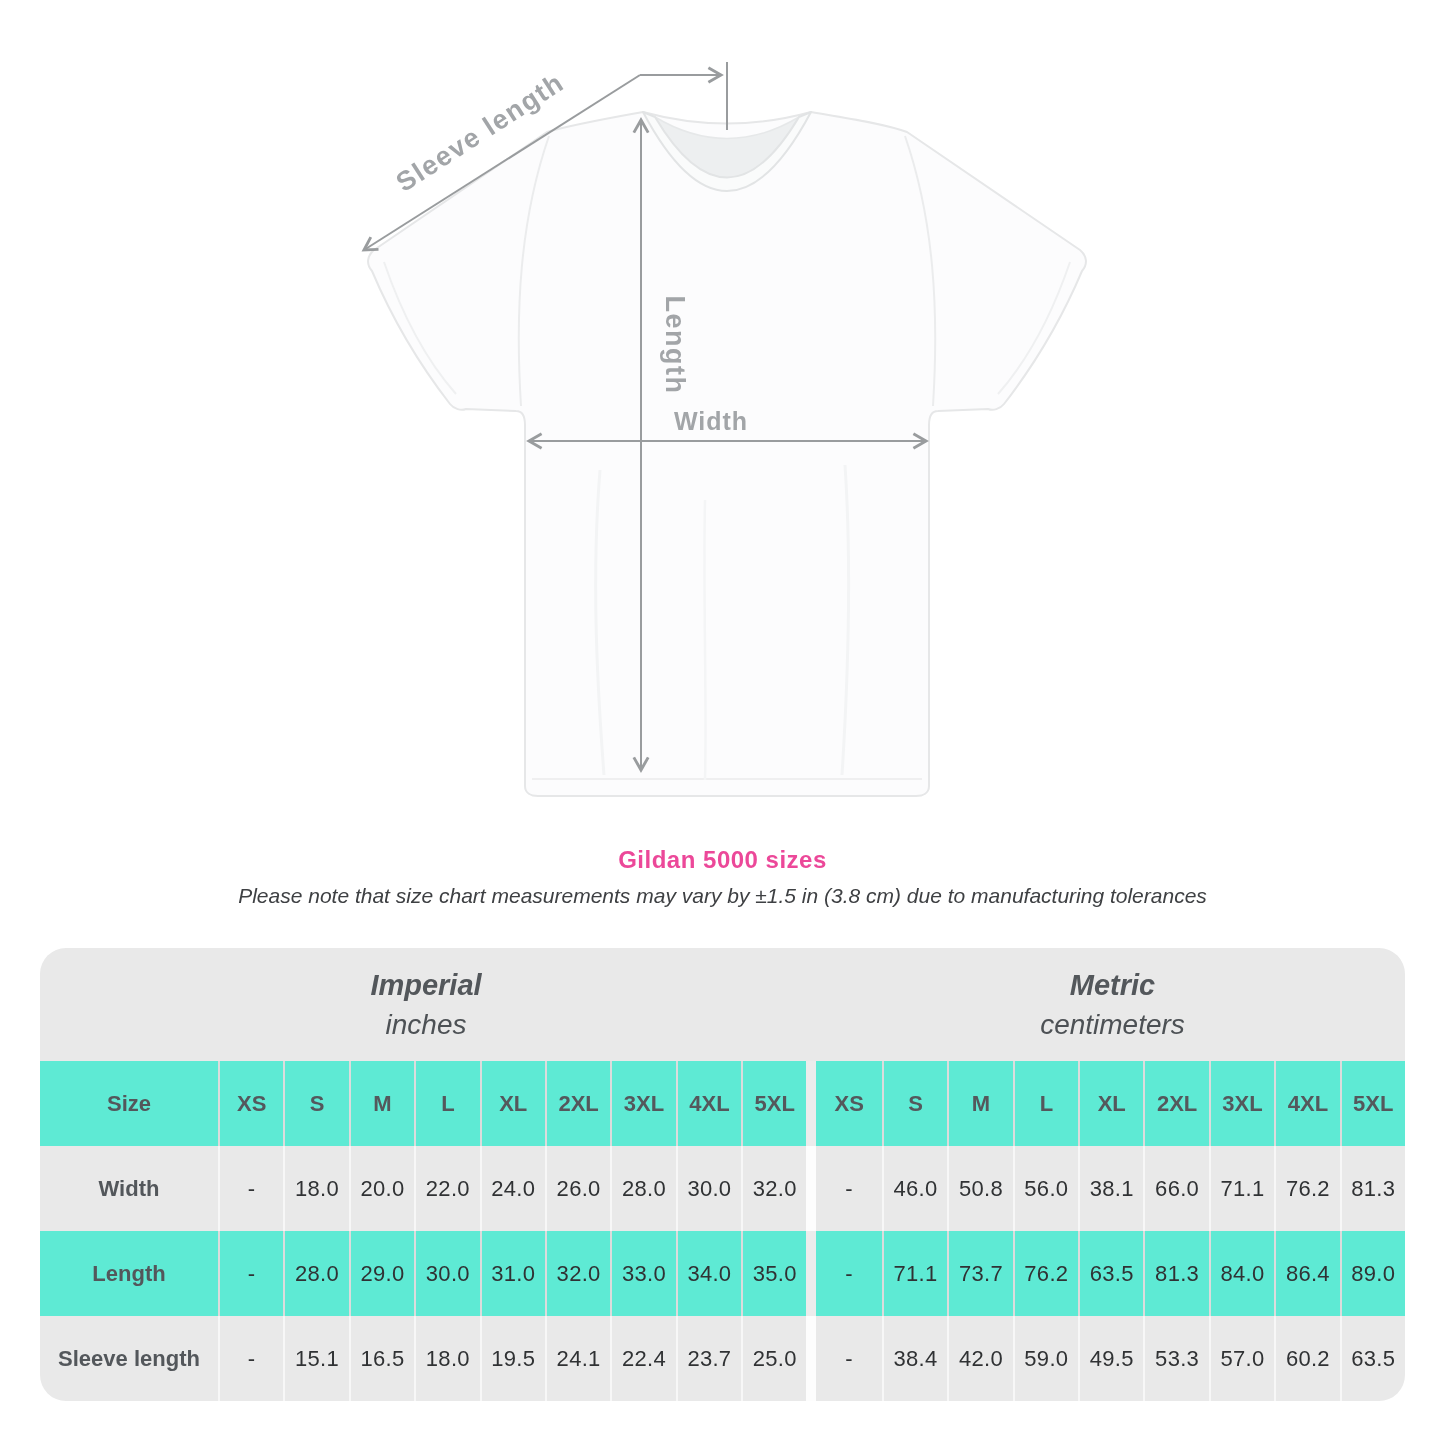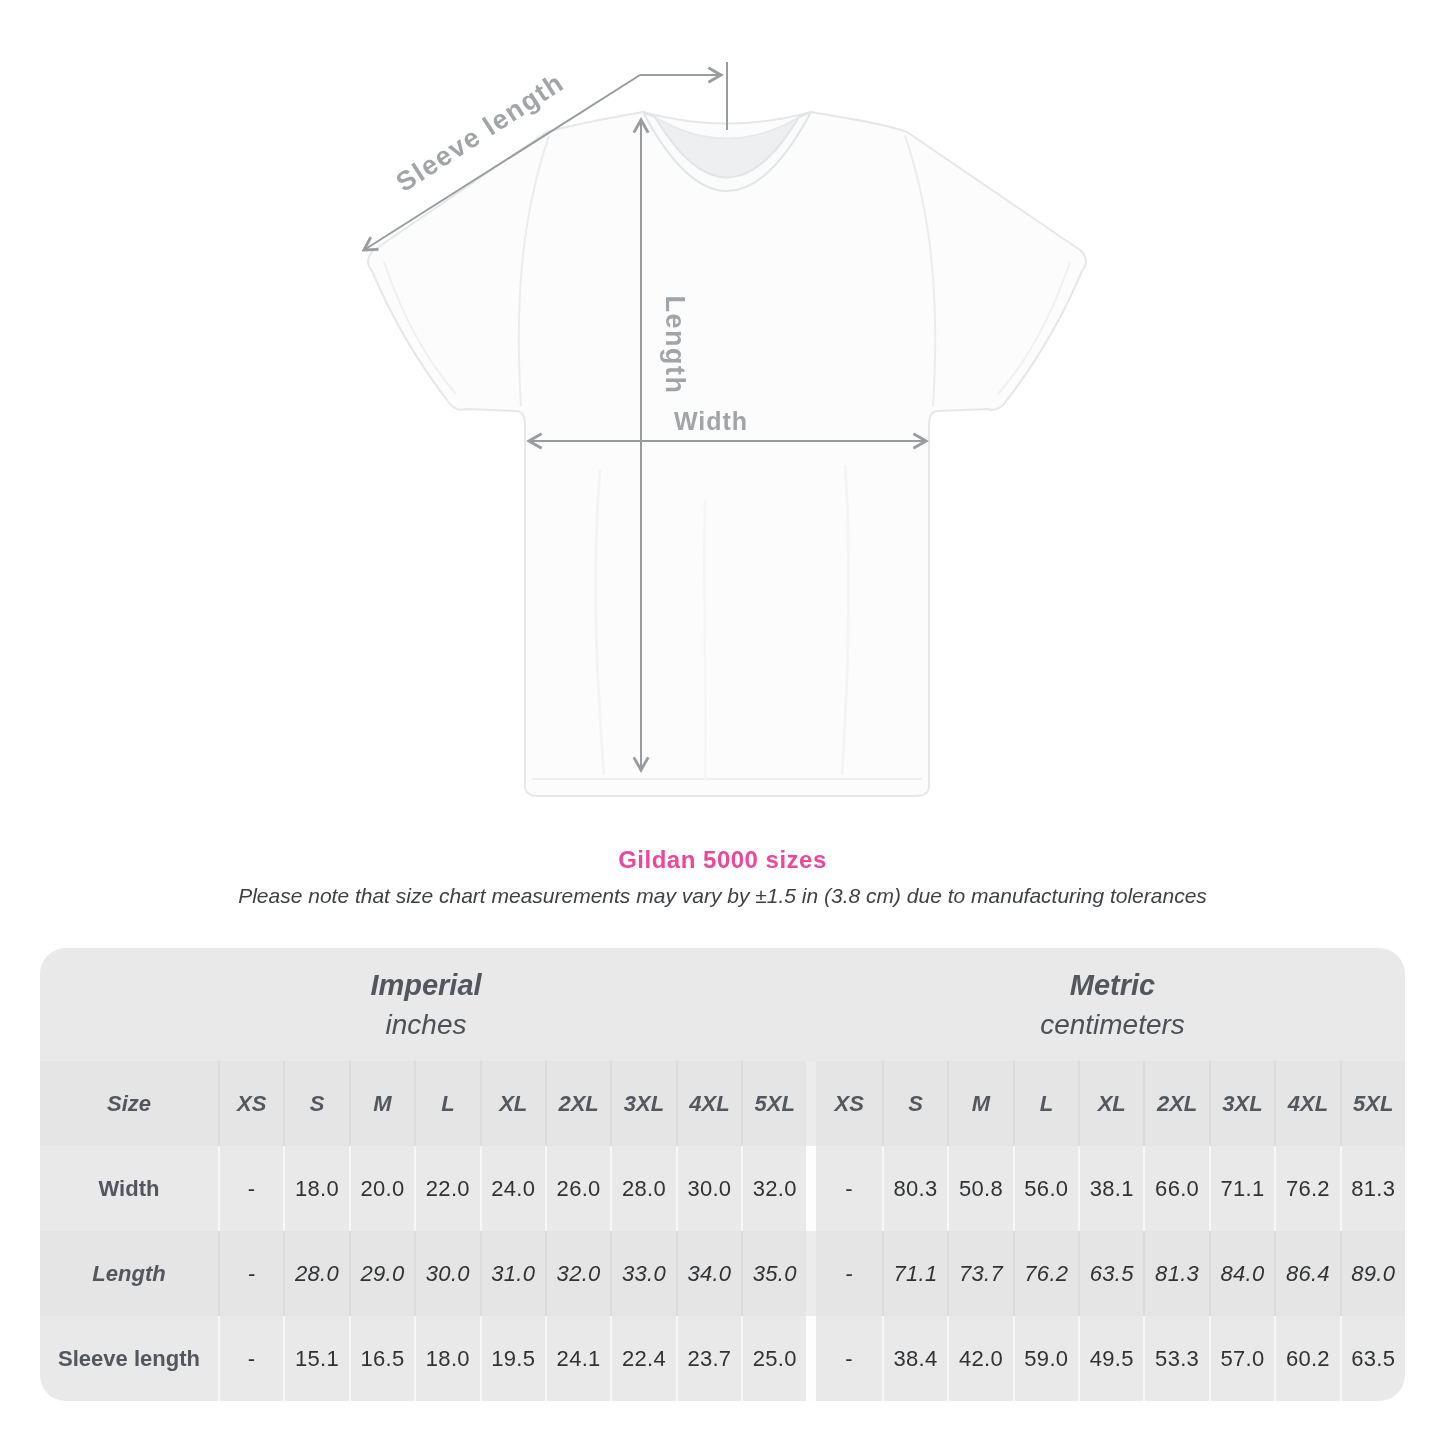--- a/index.html
+++ b/index.html
@@ -20,21 +20,21 @@
               border-radius:26px;overflow:hidden;}
   .band{height:113px;background:#e9e9e9;display:grid;
         grid-template-columns:772px 1fr;gap:8px;}
   .band-group{display:flex;flex-direction:column;align-items:center;justify-content:center;
               color:#53575b;}
   .band-name{font-size:29px;font-weight:bold;font-style:italic;}
   .band-unit{font-size:28px;font-style:italic;margin-top:7px;color:#4d5155;}
 
   .trow{display:grid;grid-template-columns:178px repeat(9,1fr) 10px repeat(9,1fr);
         height:85px;}
-  .row-white{--sep:#dcdcdc;--div:#ececec;background:#e5e5e5;font-style:italic;}
+  .row-white{--sep:#dcdcdc;--div:#ececec;background:#5eead4;}
   .row-gray{--sep:#f7f7f7;--div:#fdfdfd;background:#e9e9e9;}
   .cell{display:flex;align-items:center;justify-content:center;
         border-left:2px solid var(--sep);
         font-size:22px;color:#303234;}
   .label-cell{border-left:none;font-weight:bold;color:#53575b;}
   .head-cell{font-weight:bold;color:#54585c;}
   .divider{border-left:none;background:var(--div);}
   .after-divider{border-left:none;}
   .val-cell{letter-spacing:.3px;}
 </style>
@@ -152,21 +152,21 @@
           <div class="cell val-cell">18.0</div>
           <div class="cell val-cell">20.0</div>
           <div class="cell val-cell">22.0</div>
           <div class="cell val-cell">24.0</div>
           <div class="cell val-cell">26.0</div>
           <div class="cell val-cell">28.0</div>
           <div class="cell val-cell">30.0</div>
           <div class="cell val-cell">32.0</div>
           <div class="cell divider"></div>
           <div class="cell val-cell after-divider">-</div>
-          <div class="cell val-cell">80.3</div>
+          <div class="cell val-cell">46.0</div>
           <div class="cell val-cell">50.8</div>
           <div class="cell val-cell">56.0</div>
           <div class="cell val-cell">38.1</div>
           <div class="cell val-cell">66.0</div>
           <div class="cell val-cell">71.1</div>
           <div class="cell val-cell">76.2</div>
           <div class="cell val-cell">81.3</div>
         </div>
         <div class="trow row-white">
           <div class="cell label-cell">Length</div>

